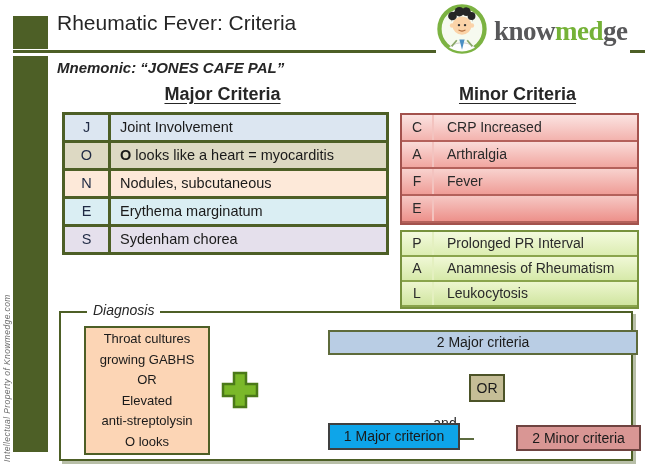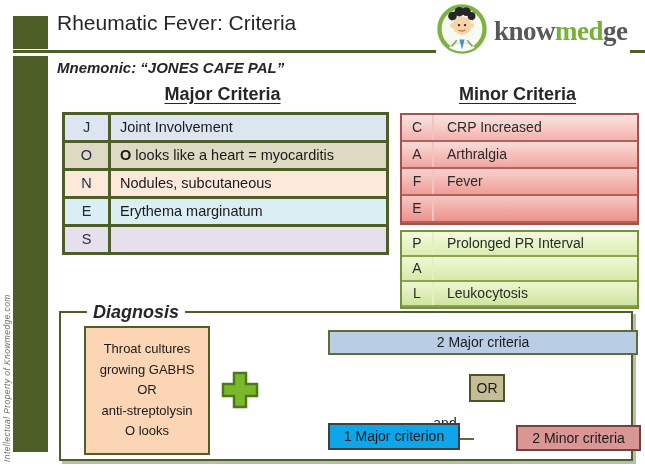--- a/index.html
+++ b/index.html
@@ -51,21 +51,21 @@
   .row-a1{background:linear-gradient(#fadbd8,#f1a6a0);}
   .row-f{background:linear-gradient(#f8d2ce,#ef9d97);}
   .row-e2{background:linear-gradient(#f6c8c4,#ed918b);}
   .row-p{background:linear-gradient(#f3fadd,#dcedb2);}
   .row-a2{background:linear-gradient(#f0f8d6,#d6e9a9);}
   .row-l{background:linear-gradient(#edf6cf,#d0e5a0);}
   
   .diagnosis-box{position:absolute;left:59px;top:311px;width:570px;height:146px;
                  border:2px solid #4d5f26;box-shadow:3px 3px 0 rgba(77,95,38,.4);}
   .diagnosis-legend{position:absolute;left:26px;top:-11px;background:#fff;padding:0 6px;
-                    font-size:18px;font-weight:700;font-style:italic;}
+                    font-size:14px;font-weight:400;font-style:italic;}
   .strep-box{position:absolute;left:23px;top:13px;width:122px;height:125px;background:#fcd5b5;
              border:2px solid #4d5f26;text-align:center;font-size:13px;color:#1a1a1a;
              display:flex;flex-direction:column;justify-content:center;}
   .strep-box div{line-height:20.5px;white-space:nowrap;}
   .plus-wrap{position:absolute;left:160px;top:58px;width:38px;height:38px;}
   .opt-box{position:absolute;text-align:center;font-size:14px;color:#1a1a1a;margin-left:42px;}
   .opt-blue{left:225px;top:17px;width:306px;height:21px;line-height:21px;background:#b9cde4;border:2px solid #5e6b3b;}
   .opt-or{left:366px;top:61px;width:32px;height:24px;line-height:24px;background:#c5bd96;border:2px solid #4c5328;}
   .opt-green{left:225px;top:110px;width:128px;height:23px;line-height:23px;background:#0ea5e9;border:2px solid #404040;}
   .opt-pink{left:413px;top:112px;width:121px;height:22px;line-height:22px;background:#d99694;border:2px solid #6e4340;}
@@ -127,20 +127,21 @@
     <div class="major-row row-n">
       <div class="letter">N</div>
       <div class="text"><span class="bold-lead"></span><span>Nodules, subcutaneous</span></div>
     </div>
     <div class="major-row row-e">
       <div class="letter">E</div>
       <div class="text"><span class="bold-lead"></span><span>Erythema marginatum</span></div>
     </div>
     <div class="major-row row-s">
       <div class="letter">S</div>
+      <div class="text"><span class="bold-lead"></span><span>Sydenham chorea</span></div>
     </div>
   </div>
 
   <div class="sec-heading" id="minor-heading">Minor Criteria</div>
   <div class="minor-table" id="cafe-table">
     <div class="minor-row row-c">
       <div class="letter">C</div>
       <div class="text">CRP Increased</div>
     </div>
     <div class="minor-row row-a1">
@@ -155,34 +156,36 @@
       <div class="letter">E</div>
     </div>
   </div>
   <div class="minor-table" id="pal-table">
     <div class="minor-row row-p">
       <div class="letter">P</div>
       <div class="text">Prolonged PR Interval</div>
     </div>
     <div class="minor-row row-a2">
       <div class="letter">A</div>
+      <div class="text">Anamnesis of Rheumatism</div>
     </div>
     <div class="minor-row row-l">
       <div class="letter">L</div>
       <div class="text">Leukocytosis</div>
     </div>
   </div>
 
   <div class="diagnosis-box">
     <div class="diagnosis-legend">Diagnosis</div>
 
     <div class="strep-box">
       <div>Throat cultures</div>
       <div>growing GABHS</div>
       <div>OR</div>
+      <div>Elevated</div>
       <div>anti-streptolysin</div>
       <div>O looks</div>
     </div>
 
     <div class="plus-wrap">
       <svg width="38" height="38" viewBox="0 0 38 38">
         <path d="M13 2 H25 V13 H36 V25 H25 V36 H13 V25 H2 V13 H13 Z" fill="#7ab829" stroke="#4b7a19" stroke-width="2.5"></path>
       </svg>
     </div>
 

